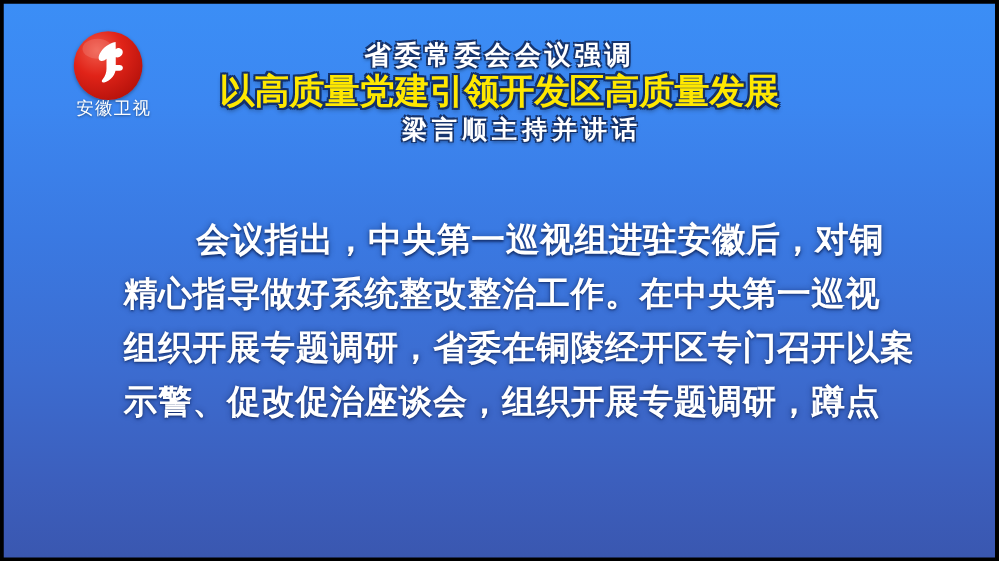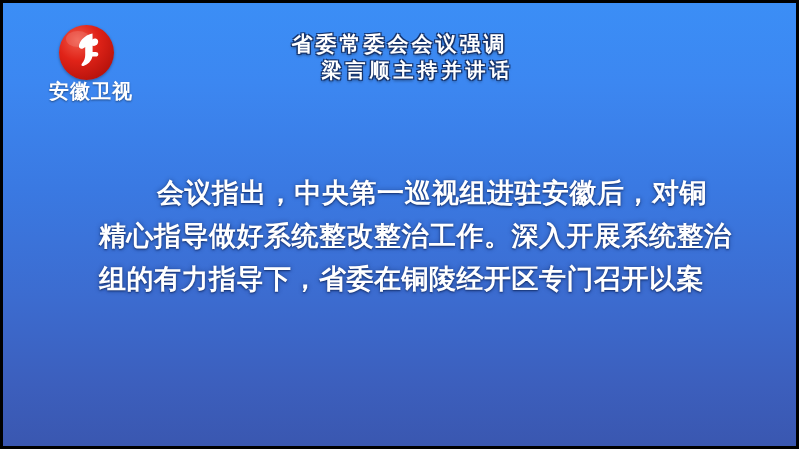--- a/index.html
+++ b/index.html
@@ -55,22 +55,22 @@
     overflow: hidden;
   }
   #logo-mark svg { display: block; }
   #logo-word {
     position: absolute;
     left: 0px;
     top: 53px;
     width: 110px;
     text-align: center;
     font-family: "DejaVu Sans", "Liberation Sans", sans-serif;
-    font-size: 20px;
-    font-weight: bold;
+    font-size: 14px;
+    font-weight: normal;
     letter-spacing: 1px;
     color: #ffffff;
     text-shadow: 0 1px 2px rgba(0,0,0,0.45);
     white-space: nowrap;
   }
 
   
   #headline {
     position: absolute;
     left: 0;
@@ -152,23 +152,25 @@
           <path d="M33.5 8.5 C28 9.5 23.5 13 21 17.5 C19.5 20.2 19.5 22.8 21.5 23.6 C23 24.2 24.6 23.4 26.2 22.0 L26.2 30.0 C26.2 33.0 25.2 36.0 23.0 38.6 C21.8 40.0 22.6 41.4 24.4 40.9 C29.0 39.6 32.4 36.2 33.4 31.6 L36.6 31.6 C38.3 31.6 39.3 30.6 39.3 29.2 C39.3 27.9 38.3 27.0 36.6 27.0 L33.6 27.0 L33.6 20.8 C35.6 21.2 37.6 20.4 38.6 18.8 C39.9 16.7 39.1 14.3 36.8 13.6 C35.4 13.2 34.4 13.6 33.6 14.4 Z" fill="#ffffff"></path>
           <path d="M30.2 19.2 C29.0 21.6 28.0 24.6 27.8 27.4 L30.6 27.4 L30.6 18.6 Z" fill="#ffffff" opacity="0.0"></path>
           <ellipse cx="19" cy="14" rx="12" ry="8" fill="#ffffff" opacity="0.13"></ellipse>
         </svg>
       </div>
       <div id="logo-word">安徽卫视</div>
     </div>
 
     <div id="headline">
       <div class="hl-line hl-kicker">省委常委会会议强调</div>
+      <div class="hl-line hl-main wide">以高质量党建引领开发区高质量发展</div>
       <div class="hl-line hl-speaker">梁言顺主持并讲话</div>
     </div>
 
     <div id="body-text">
       <div class="body-line indent">会议指出，中央第一巡视组进驻安徽后，对铜</div>
-      <div class="body-line">精心指导做好系统整改整治工作。深入开展系统整治</div>
-      <div class="body-line">组的有力指导下，省委在铜陵经开区专门召开以案</div>
+      <div class="body-line">精心指导做好系统整改整治工作。在中央第一巡视</div>
+      <div class="body-line">组织开展专题调研，省委在铜陵经开区专门召开以案</div>
+      <div class="body-line">示警、促改促治座谈会，组织开展专题调研，蹲点</div>
     </div>
 
   </div>
 </div>
 
 </body></html>

